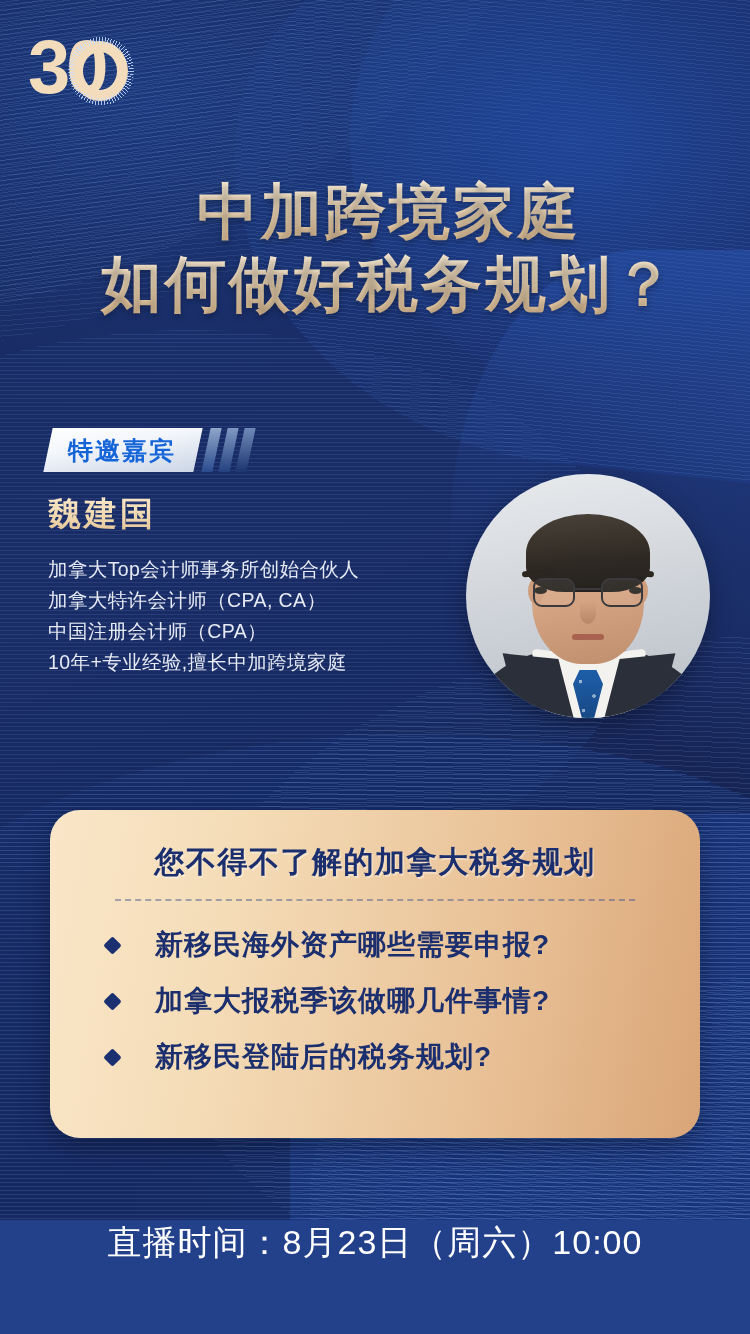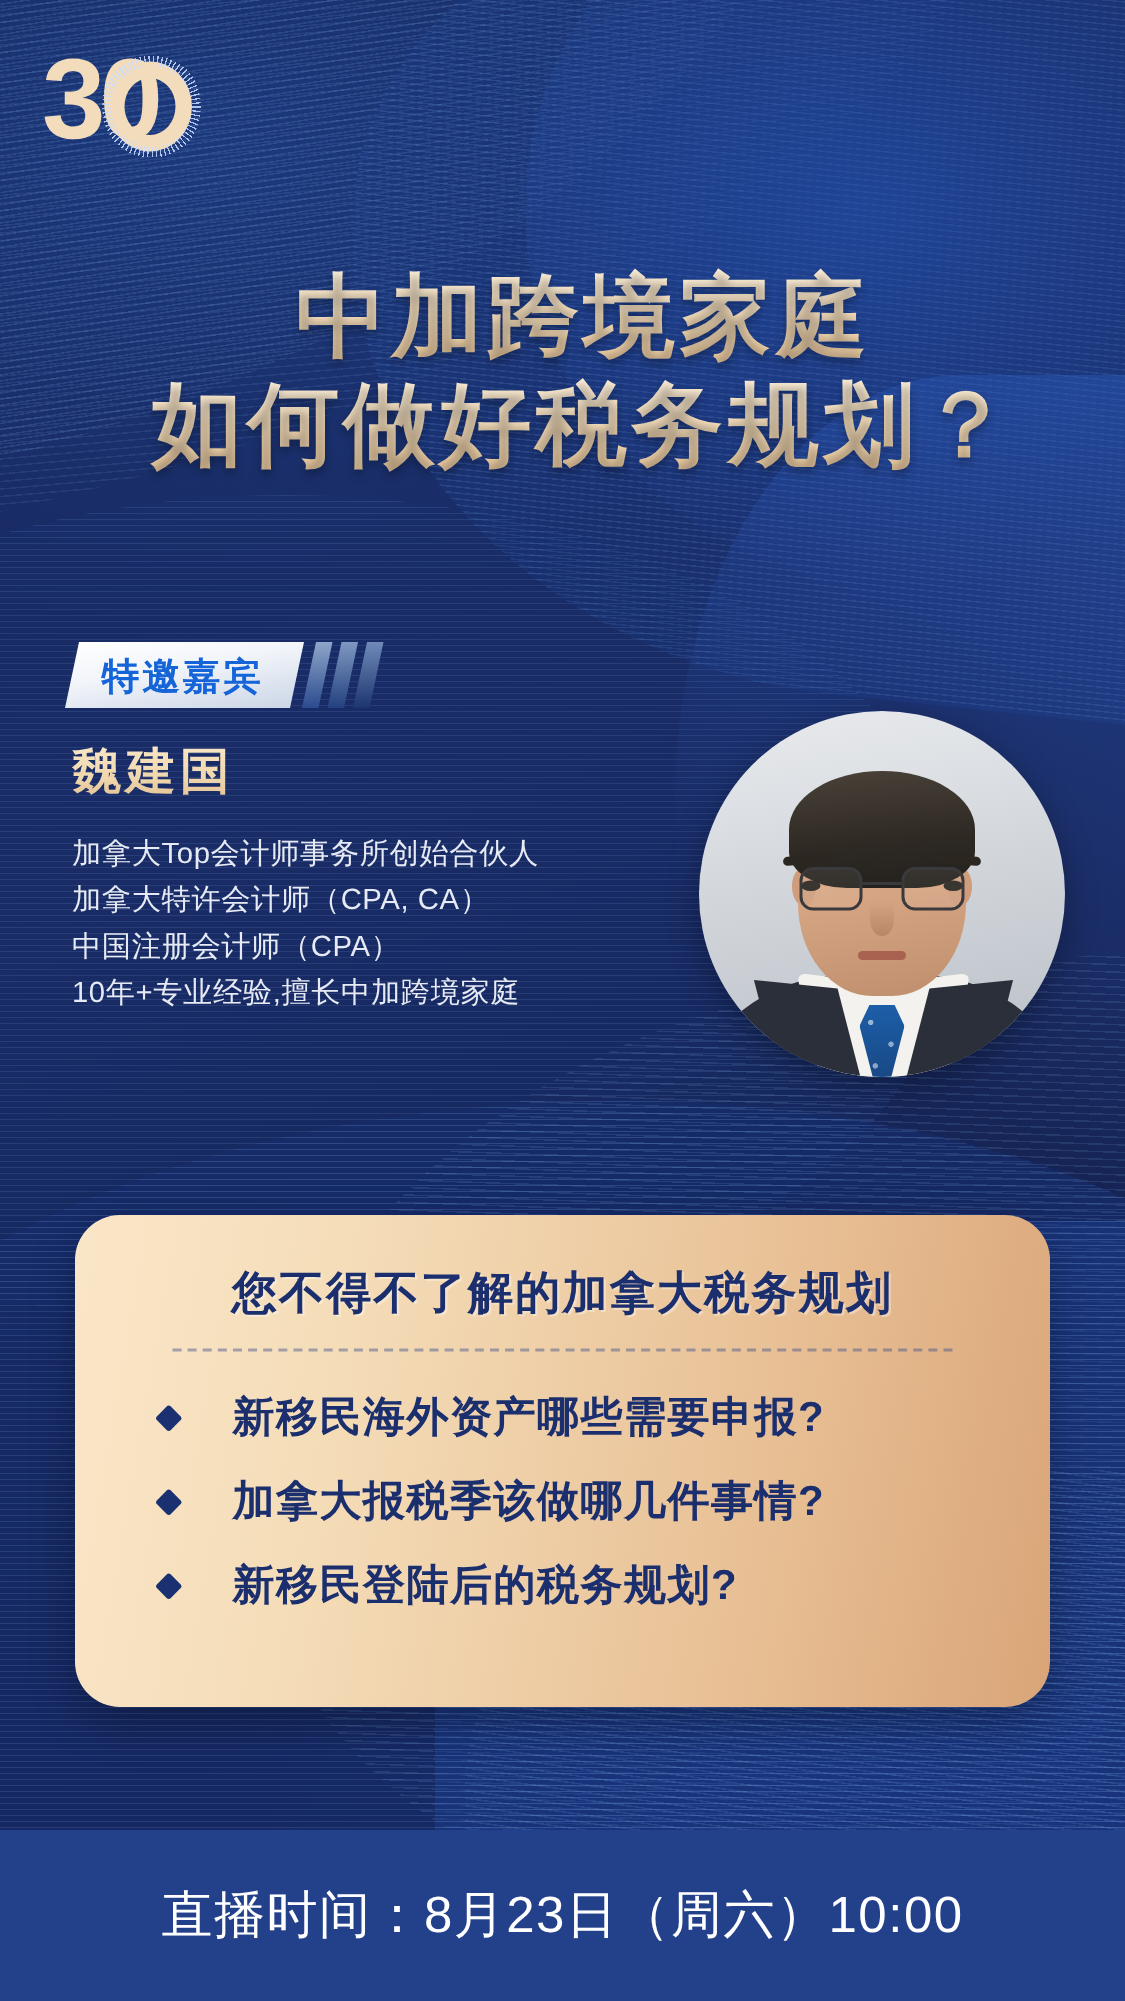--- a/index.html
+++ b/index.html
@@ -318,21 +318,21 @@
     background:#1b3070; transform:rotate(45deg); border-radius:2px;
   }
   .card-item .txt {
     font-size:28px; font-weight:700; letter-spacing:1px; color:#1b2f6e;
   }
 
   
   #footer {
     position:absolute; left:0; bottom:0; width:750px; height:114px; z-index:8;
     background:#23408a;
-    display:flex; align-items:center; justify-content:center;
+    display:flex; align-items:flex-start; justify-content:center;
   }
   #footer-text {
     font-size:34px; font-weight:400; letter-spacing:1px; color:#ffffff;
   }
 </style>
 </head>
 <body>
 
 <div id="poster">
 

